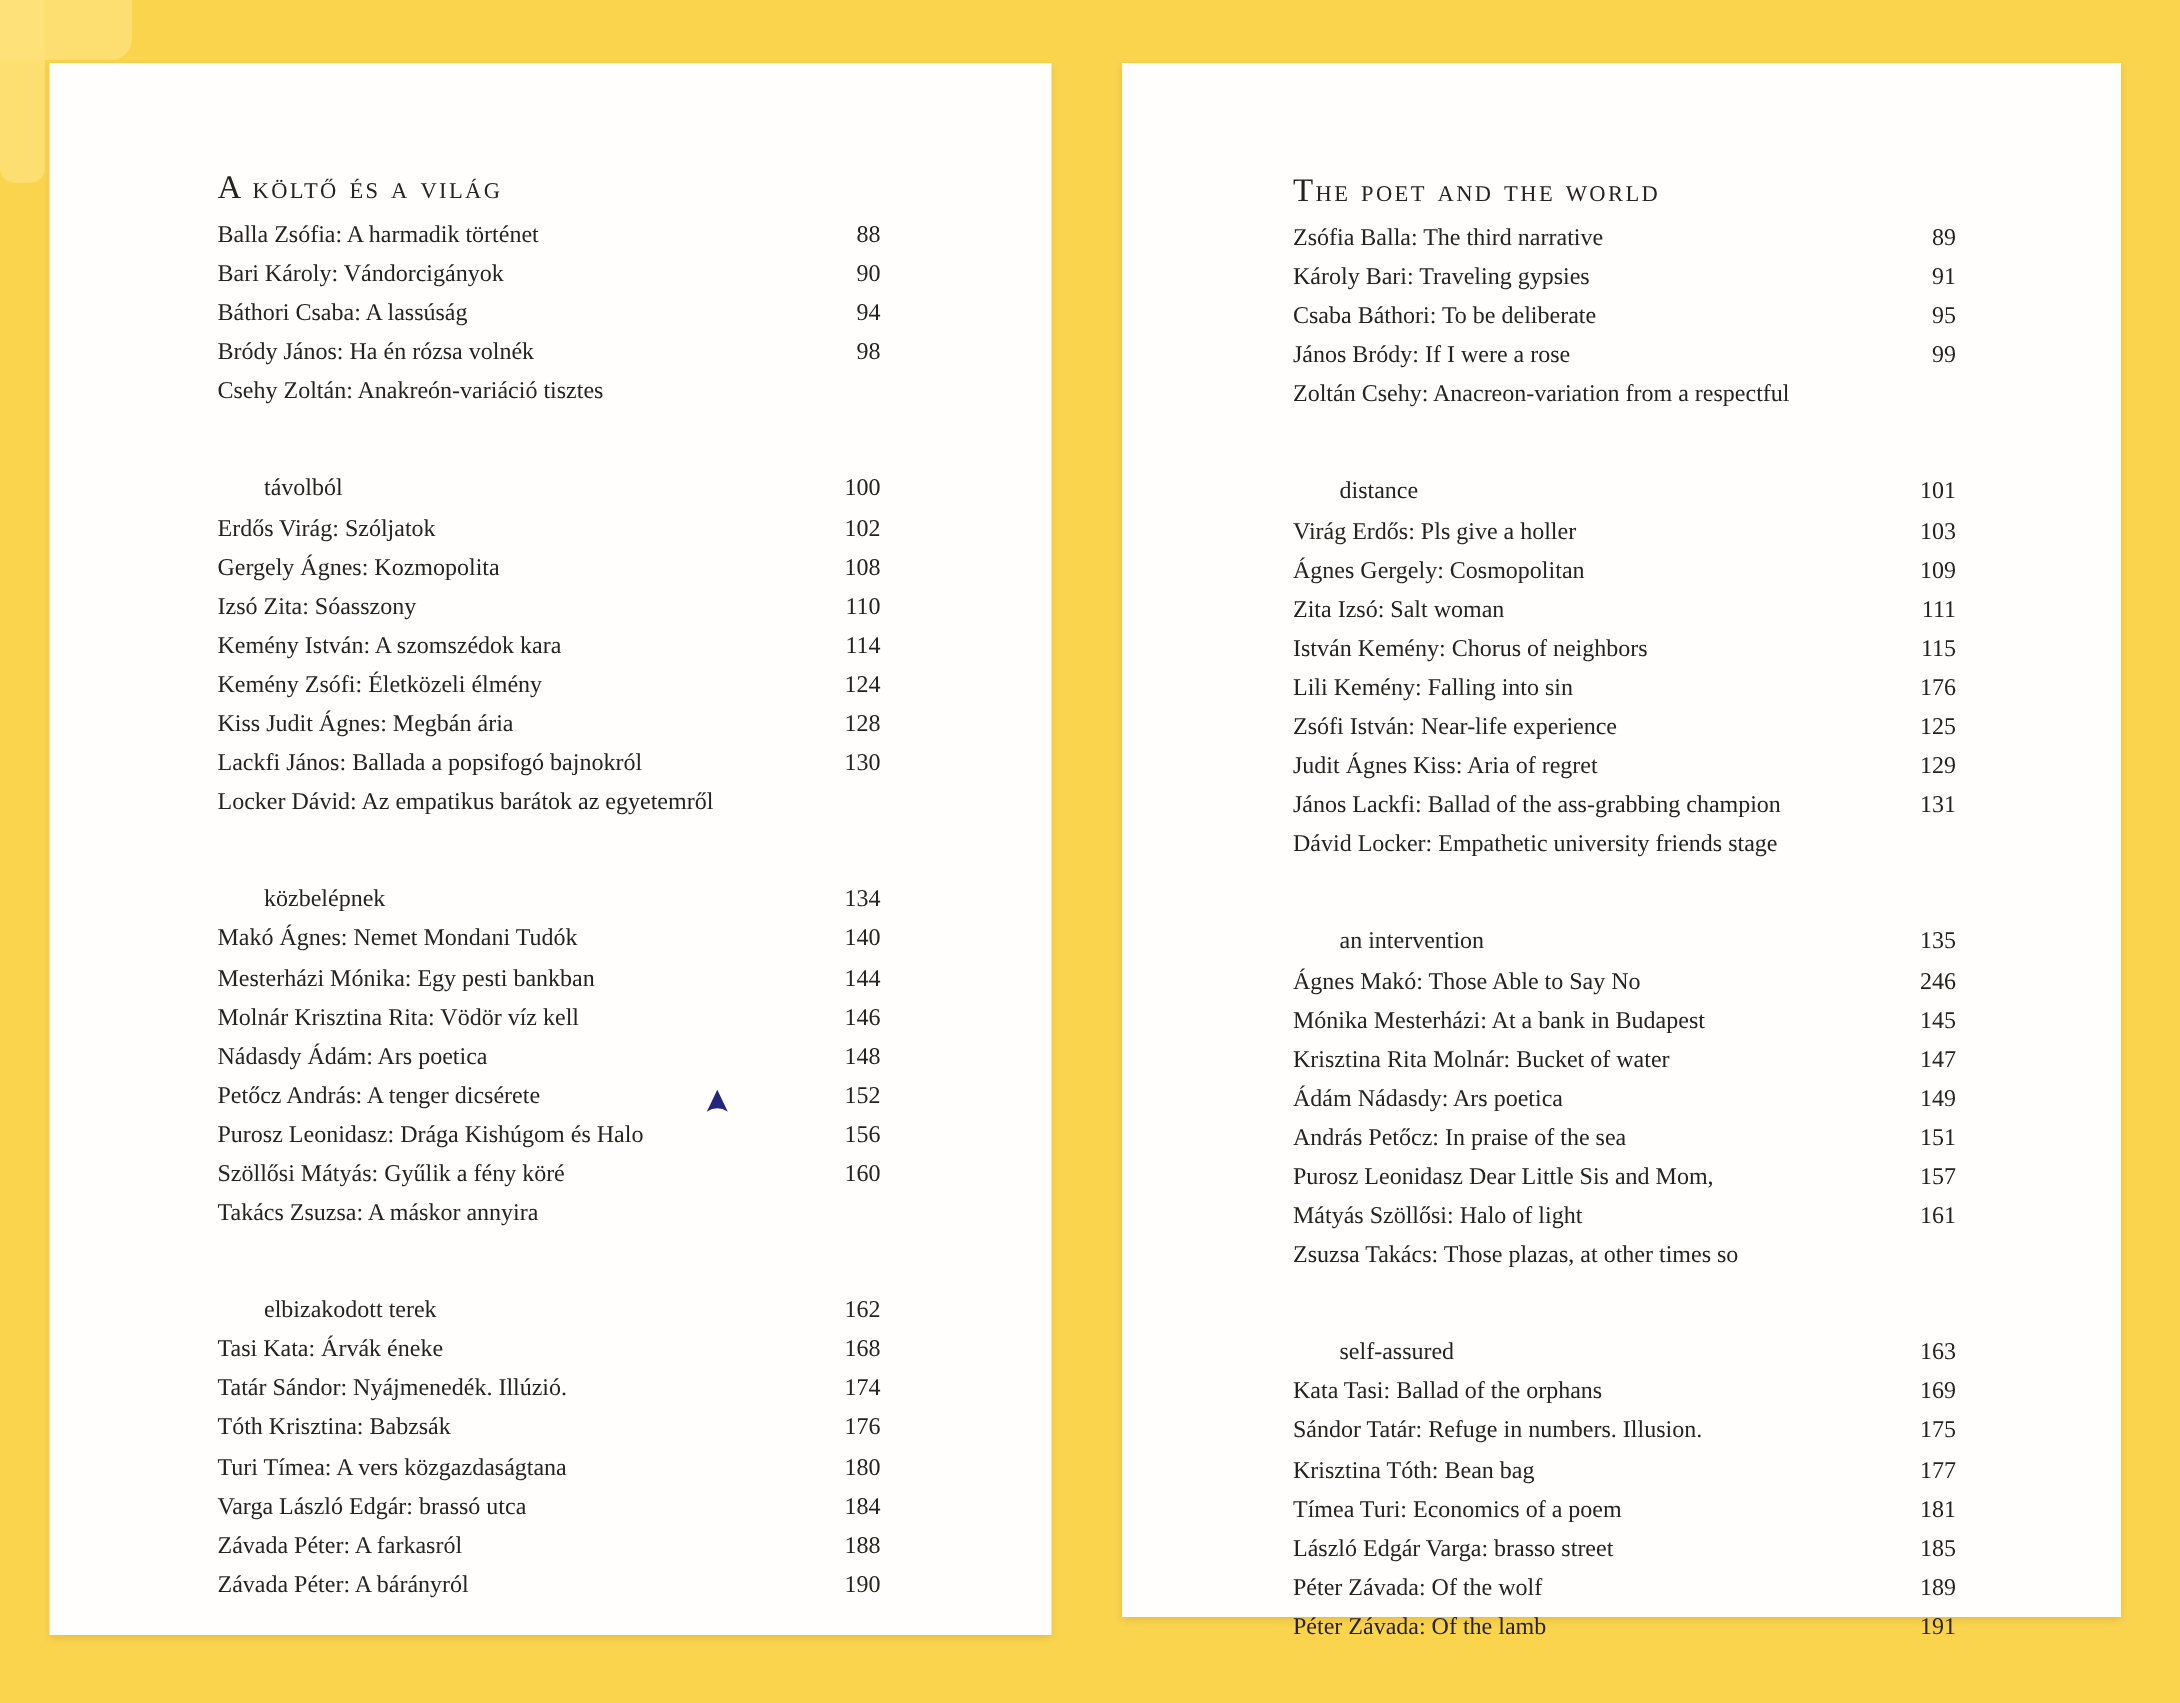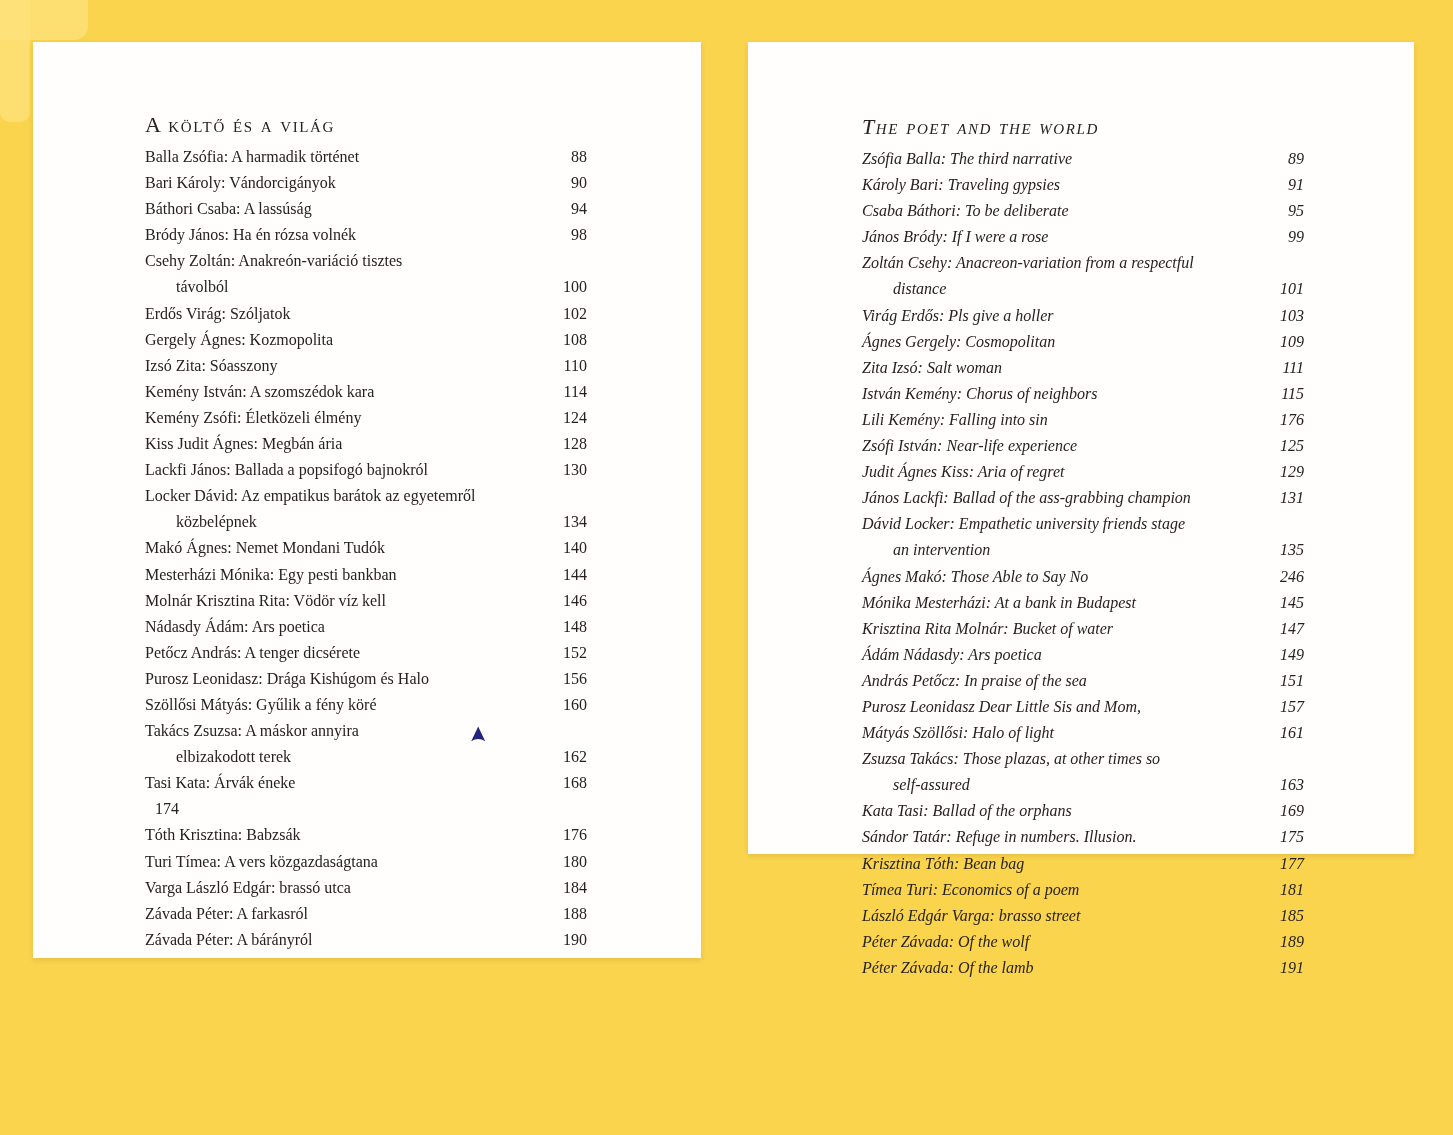--- a/index.html
+++ b/index.html
@@ -25,27 +25,26 @@
     opacity:.75;
   }
   .light-patch.a{left:0;top:0;width:88px;height:40px;border-radius:0 0 14px 0;}
   .light-patch.b{left:0;top:0;width:30px;height:122px;border-radius:0 0 10px 10px;}
   .page{
     position:absolute;
     background:var(--paper);
     box-shadow:0 2px 5px rgba(120,90,0,0.18);
   }
   .page-left{
-    left:33px;top:42px;width:668px;height:916px;
+    left:33px;top:42px;width:668px;height:1048px;
     padding:70px 0 0 112px;
   }
   .page-right{
-    left:748px;top:42px;width:666px;height:812px;
+    left:748px;top:42px;width:666px;height:1036px;
     padding:72px 0 0 114px;
-    font-style:italic;
   }
   .content{width:442px;}
   .toc-heading{
     font-variant:small-caps;
     font-size:22px;
     line-height:26px;
     letter-spacing:1.6px;
     margin-bottom:6px;
     white-space:nowrap;
   }
@@ -53,21 +52,21 @@
     font-size:16px;
   }
   .toc-row{
     display:flex;
     justify-content:space-between;
     align-items:baseline;
     line-height:26.1px;
     white-space:nowrap;
   }
   .toc-row .toc-title{flex:0 1 auto;overflow:visible;}
-  .toc-row.indent .toc-title{padding-left:31px;}
+  .toc-row.indent .toc-title{padding-left:31px;margin-top:39px;}
   .toc-page{
     flex:0 0 auto;
     text-align:right;
     min-width:34px;
     font-variant-numeric:oldstyle-nums;
   }
   .cursor{
     position:absolute;
     left:470px;top:726px;
     width:17px;height:17px;
@@ -178,20 +177,21 @@
         </div>
         <div class="toc-row indent">
           <span class="toc-title">elbizakodott terek</span>
           <span class="toc-page">162</span>
         </div>
         <div class="toc-row">
           <span class="toc-title">Tasi Kata: Árvák éneke</span>
           <span class="toc-page">168</span>
         </div>
         <div class="toc-row">
+          <span class="toc-title">Tatár Sándor: Nyájmenedék. Illúzió.</span>
           <span class="toc-page">174</span>
         </div>
         <div class="toc-row">
           <span class="toc-title">Tóth Krisztina: Babzsák</span>
           <span class="toc-page">176</span>
         </div>
         <div class="toc-row">
           <span class="toc-title">Turi Tímea: A vers közgazdaságtana</span>
           <span class="toc-page">180</span>
         </div>

